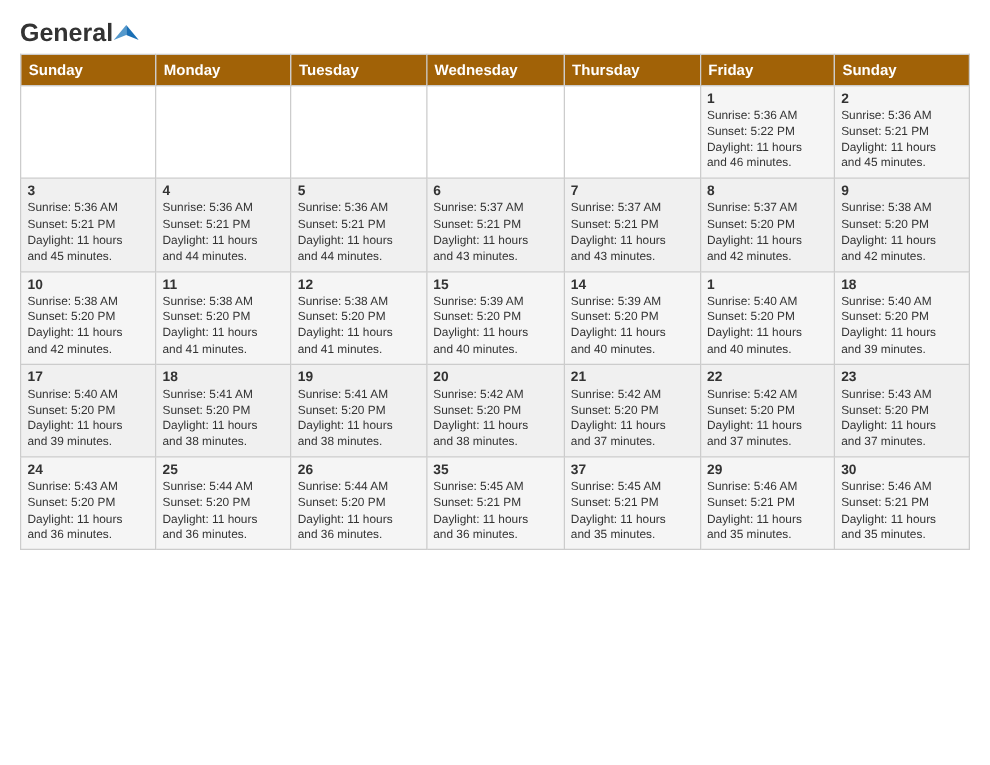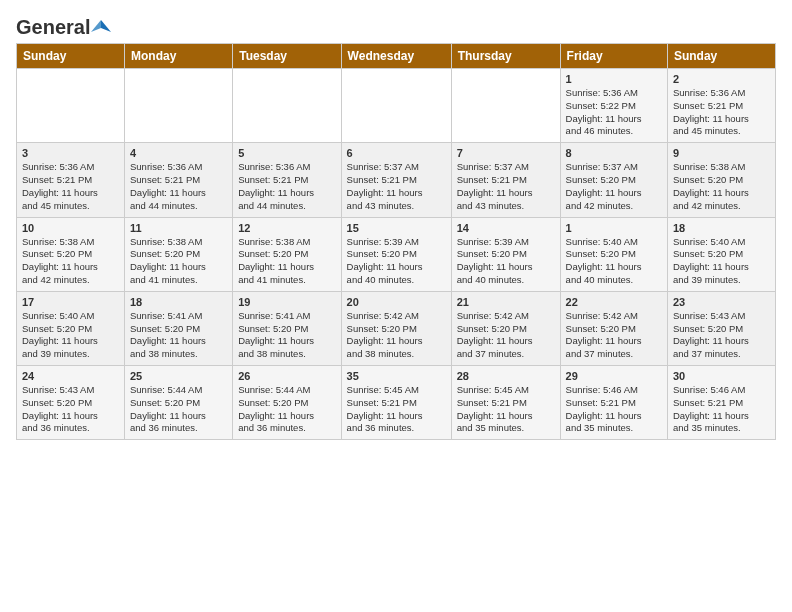--- a/index.html
+++ b/index.html
@@ -315,21 +315,21 @@
 and 36 minutes.</div>
         </td>
         <td>
           <span class="day-number">35</span>
           <div class="day-info" style="white-space: pre-line;">Sunrise: 5:45 AM
 Sunset: 5:21 PM
 Daylight: 11 hours
 and 36 minutes.</div>
         </td>
         <td>
-          <span class="day-number">28</span>
+          <span class="day-number">37</span>
           <div class="day-info" style="white-space: pre-line;">Sunrise: 5:45 AM
 Sunset: 5:21 PM
 Daylight: 11 hours
 and 35 minutes.</div>
         </td>
         <td>
           <span class="day-number">29</span>
           <div class="day-info" style="white-space: pre-line;">Sunrise: 5:46 AM
 Sunset: 5:21 PM
 Daylight: 11 hours

